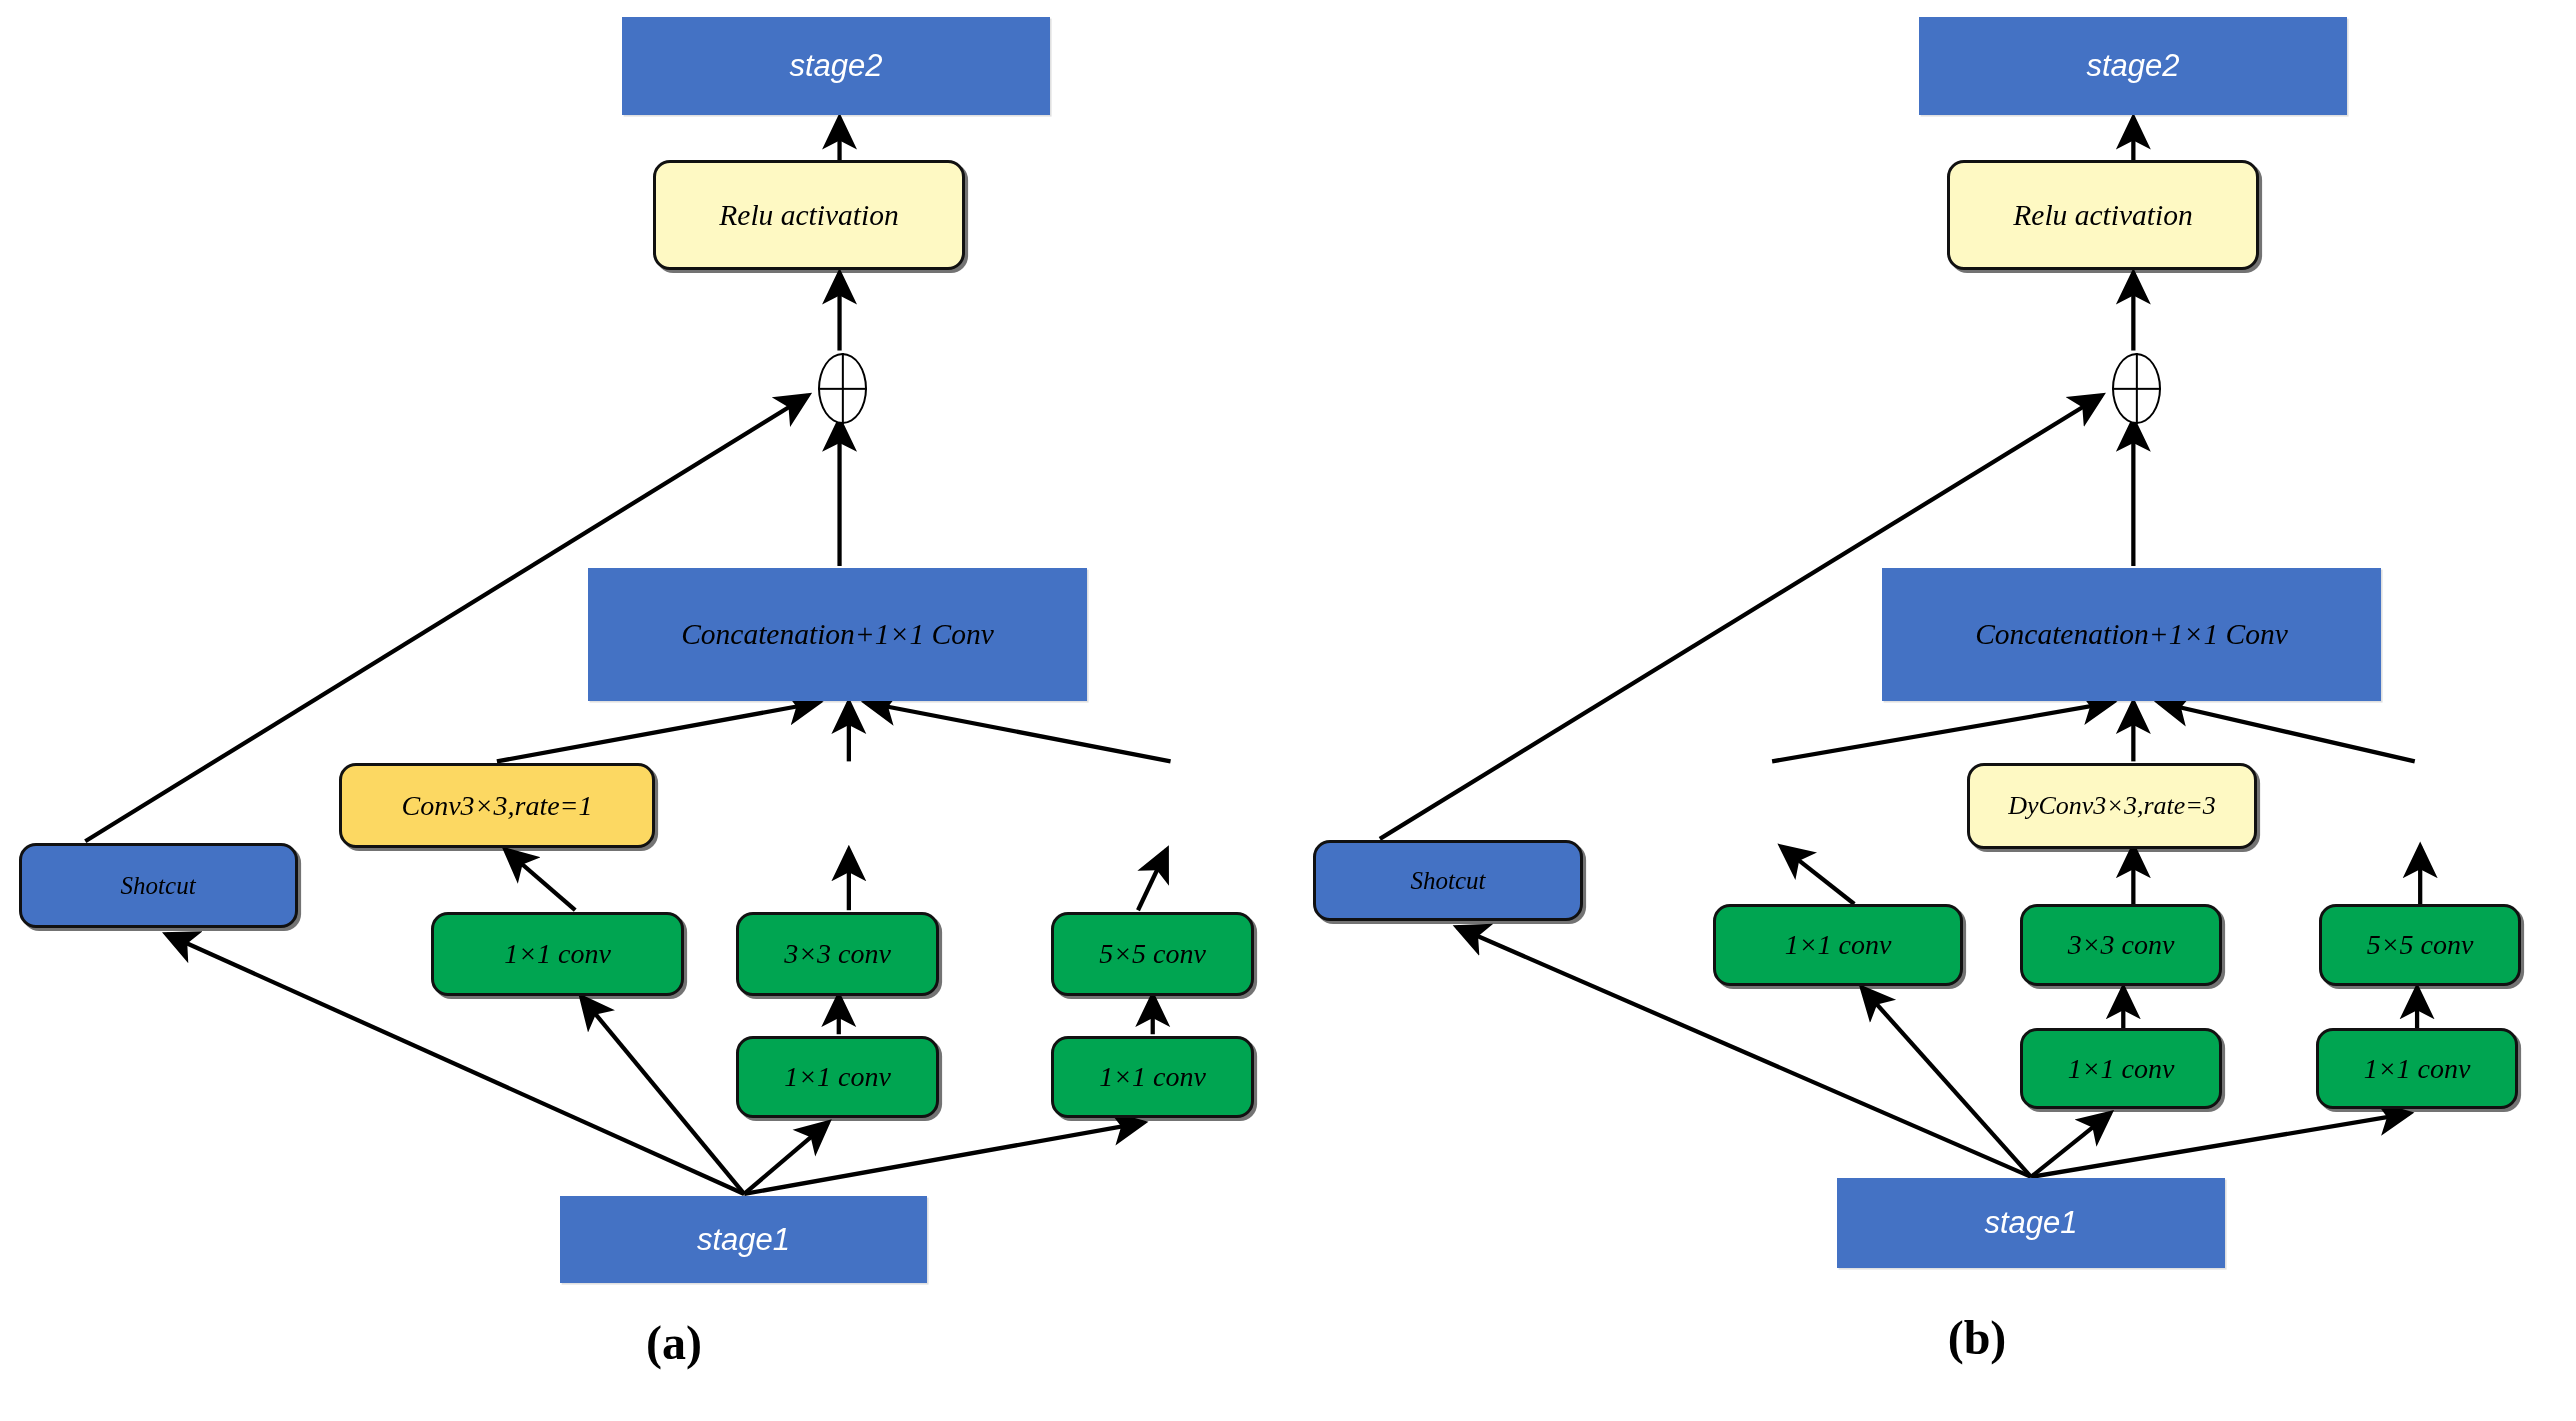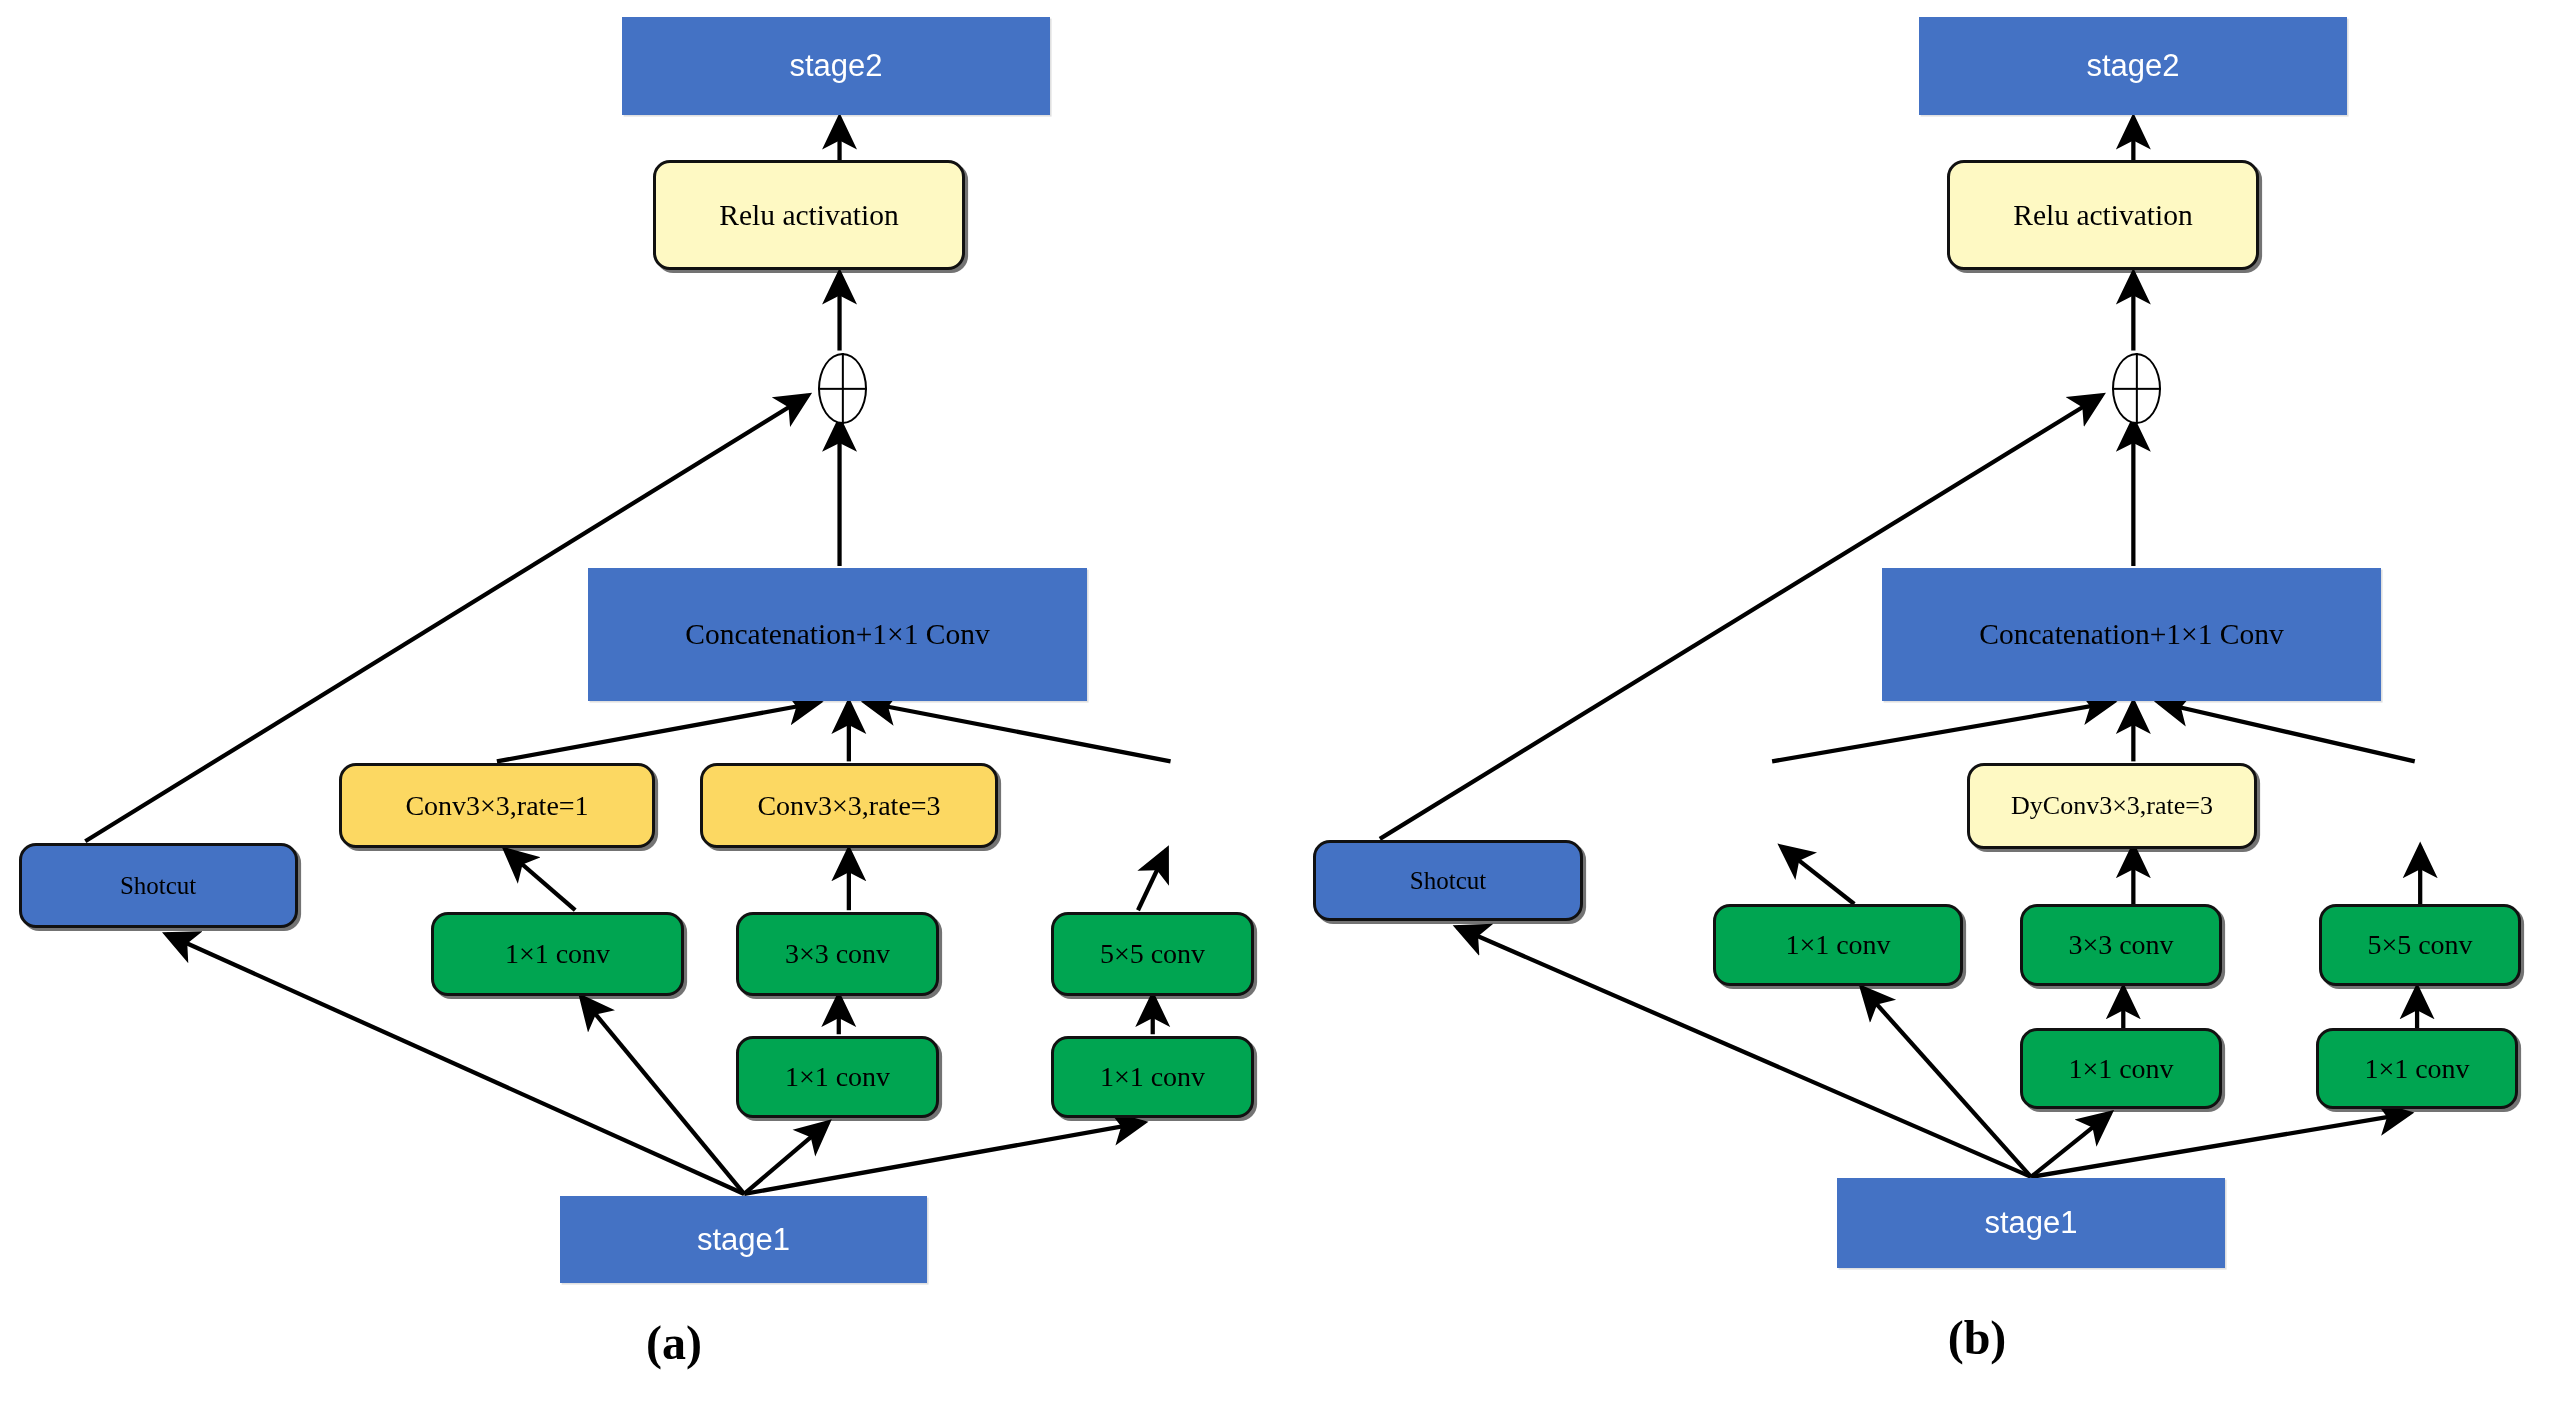--- a/index.html
+++ b/index.html
@@ -4,21 +4,21 @@
 <style>
   html,body{margin:0;padding:0;background:#ffffff;}
   #stage{
     position:relative;
     width:2576px;height:1422px;
     background:#ffffff;
     overflow:hidden;
     font-family:"Liberation Serif", serif;
   }
   svg.edges{position:absolute;left:0;top:0;width:2576px;height:1422px;pointer-events:none;}
-  .node{position:absolute;box-sizing:border-box;display:flex;align-items:center;justify-content:center;text-align:center;}
+  .node{position:absolute;box-sizing:border-box;display:flex;align-items:center;justify-content:center;text-align:center;font-style:italic;}
   
   .flat-blue{
     background:#4472c4;
     border:none;
     box-shadow:1.6px 1.6px 0 rgba(0,0,0,0.12);
   }
   .flat-blue.white-text{color:#ffffff;font-family:"Liberation Sans", sans-serif;}
   .flat-blue.black-text{color:#000000;}
   
   .rnd{
@@ -122,23 +122,20 @@
     <span>Concatenation+1×1 Conv</span>
   </div>
 
   <div class="node rnd blue" style="left:18.6px;top:843px;width:279px;height:85px;font-size:25px;">
     <span>Shotcut</span>
   </div>
 
   <div class="node rnd yellow" style="left:339px;top:763px;width:316px;height:85px;font-size:28px;">
     <span>Conv3×3,rate=1</span>
   </div>
-  <div class="node rnd yellow" style="left:700px;top:763px;width:298px;height:85px;font-size:28px;">
-    <span>Conv3×3,rate=3</span>
-  </div>
 
   <div class="node rnd green" style="left:431px;top:912px;width:253px;height:84px;font-size:28px;">
     <span>1×1 conv</span>
   </div>
   <div class="node rnd green" style="left:736px;top:912px;width:203px;height:84px;font-size:28px;">
     <span>3×3 conv</span>
   </div>
   <div class="node rnd green" style="left:1051px;top:912px;width:203px;height:84px;font-size:28px;">
     <span>5×5 conv</span>
   </div>

